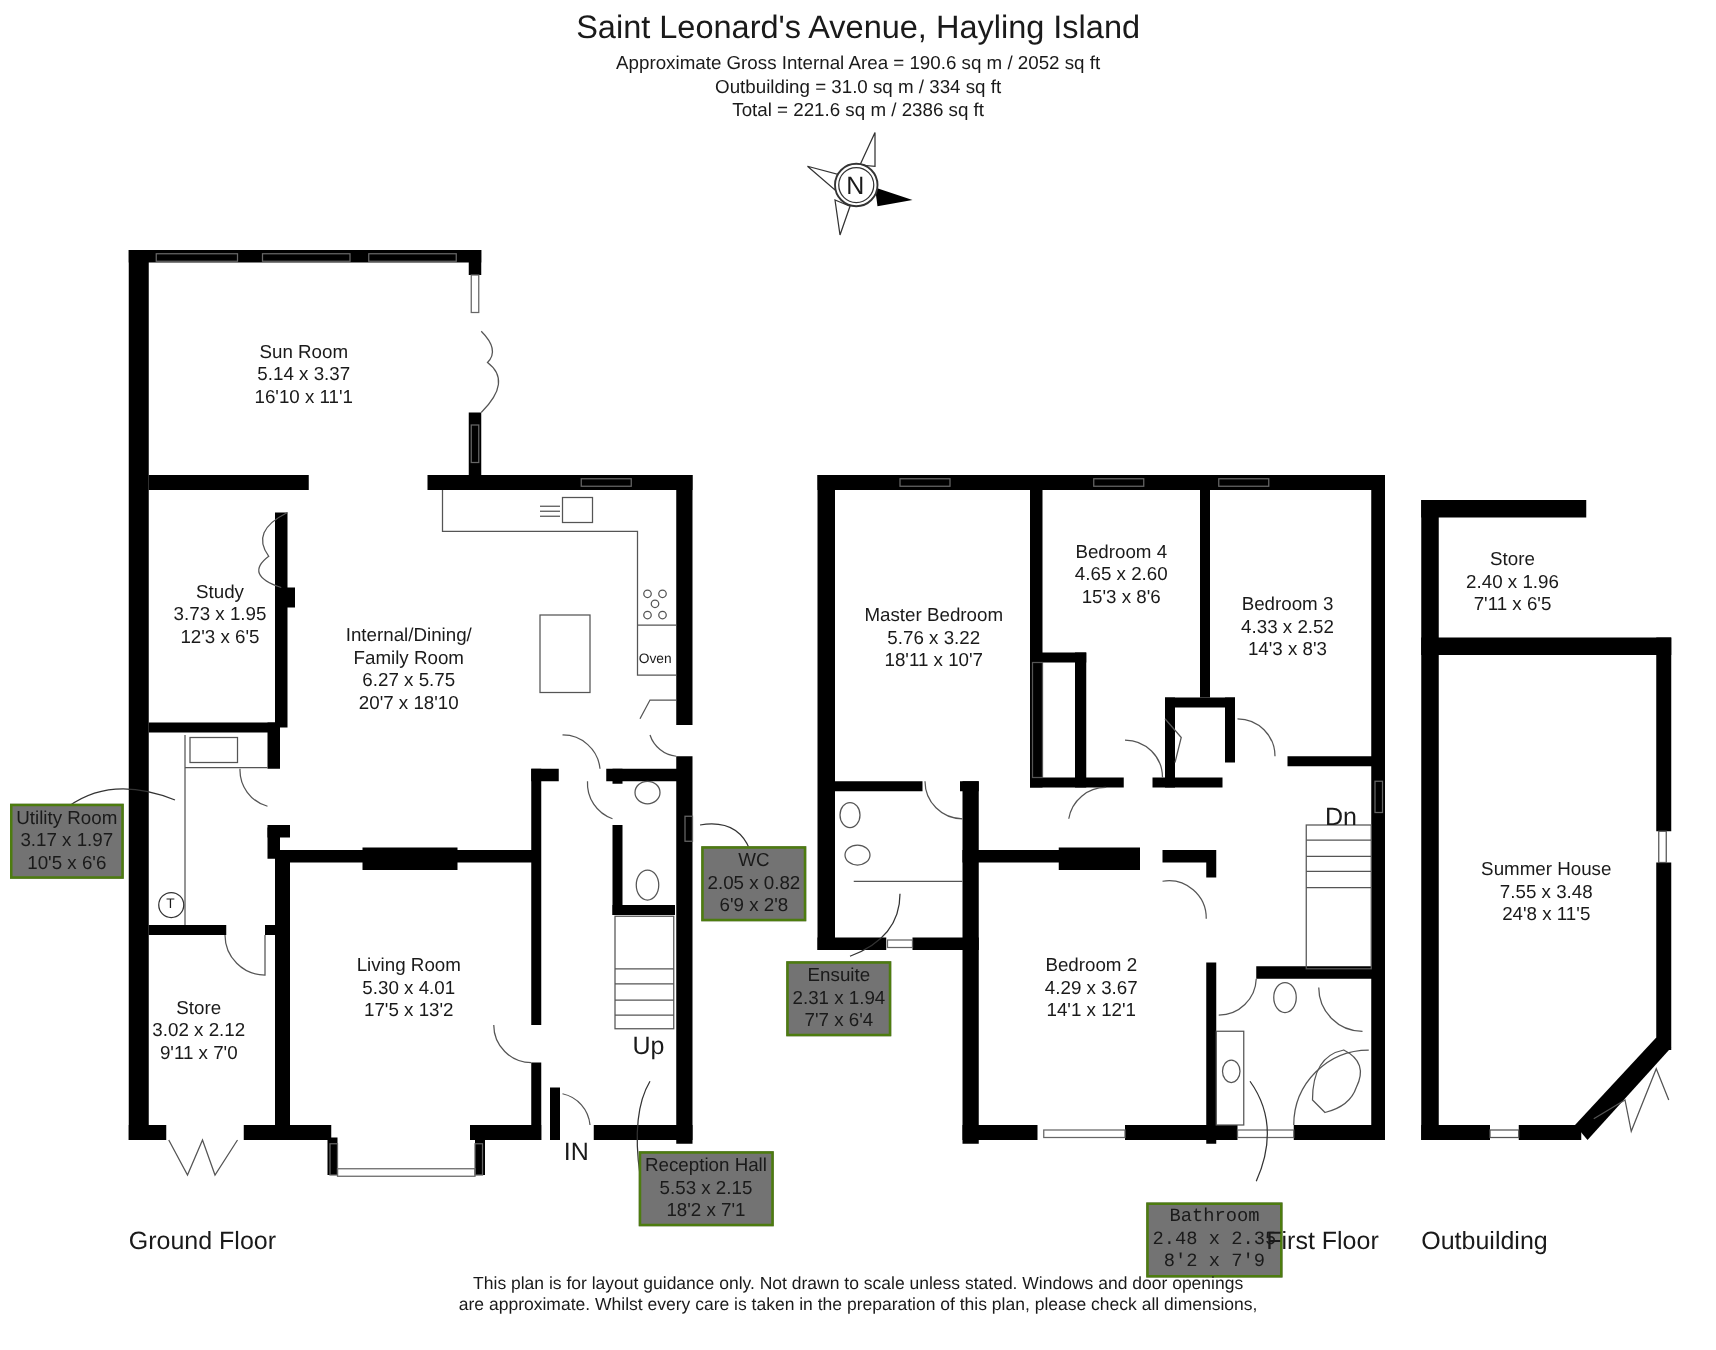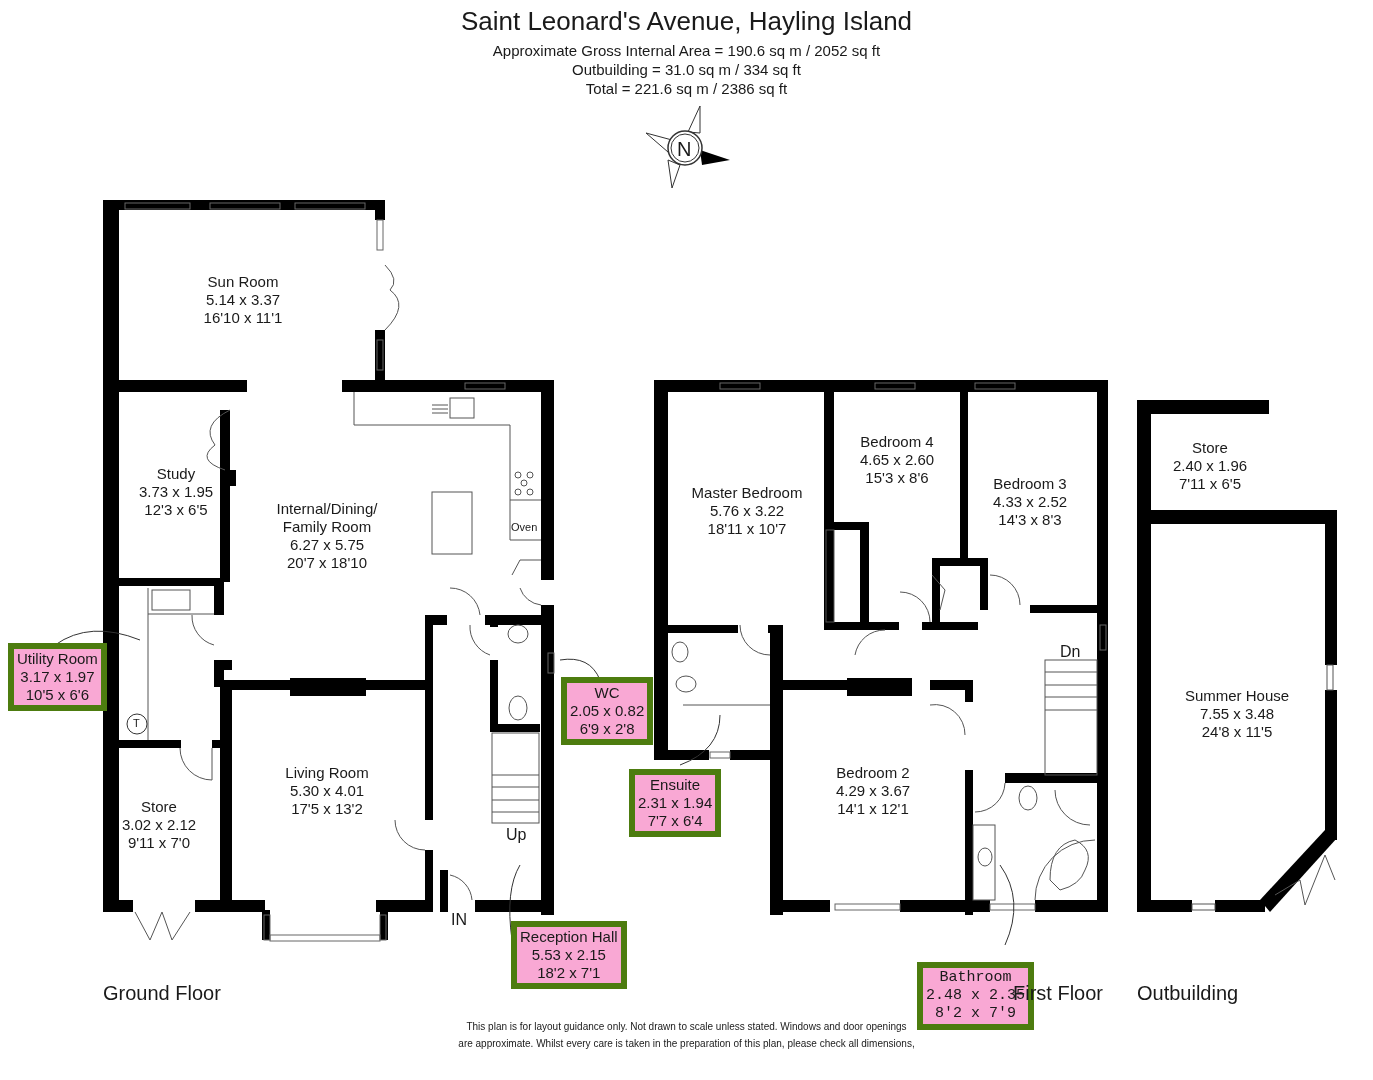--- a/index.html
+++ b/index.html
@@ -5,24 +5,24 @@
   html, body { margin: 0; padding: 0; background: #ffffff; }
   body { width: 1373px; height: 1080px; position: relative; overflow: hidden;
          font-family: "Liberation Sans", sans-serif; color: #1a1a1a; }
   .header { position: absolute; left: 0; width: 1373px; text-align: center; }
   .title { top: 6px; font-size: 26px; }
   .sub { font-size: 15px; line-height: 18px; }
   .sub1 { top: 42px; } .sub2 { top: 61px; } .sub3 { top: 80px; }
   svg.plan { position: absolute; left: 0; top: 0; }
   .lbl { position: absolute; text-align: center; font-size: 15px; line-height: 18px; white-space: nowrap; transform: translateX(-50%); }
   .box { position: absolute; text-align: center; font-size: 15px; line-height: 18px; white-space: nowrap;
-         border: 6px solid #4d7c0f; background: #f9a8d4; padding: 1px 3px; }
+         border: 2px solid #4d7c0f; background: #737373; padding: 1px 3px; }
   .floor { position: absolute; font-size: 20px; }
-  .disclaimer { position: absolute; top: 1018px; left: 0; width: 1373px; text-align: center; font-size: 10px; line-height: 17px; }
-  .small { position: absolute; font-size: 16px; }
+  .disclaimer { position: absolute; top: 1018px; left: 0; width: 1373px; text-align: center; font-size: 14px; line-height: 17px; }
+  .small { position: absolute; font-size: 20px; }
   .tiny { position: absolute; font-size: 11px; }
 </style>
 </head>
 <body>
 
 <div class="header title">Saint Leonard's Avenue, Hayling Island</div>
 <div class="header sub sub1">Approximate Gross Internal Area = 190.6 sq m / 2052 sq ft</div>
 <div class="header sub sub2">Outbuilding = 31.0 sq m / 334 sq ft</div>
 <div class="header sub sub3">Total = 221.6 sq m / 2386 sq ft</div>
 

